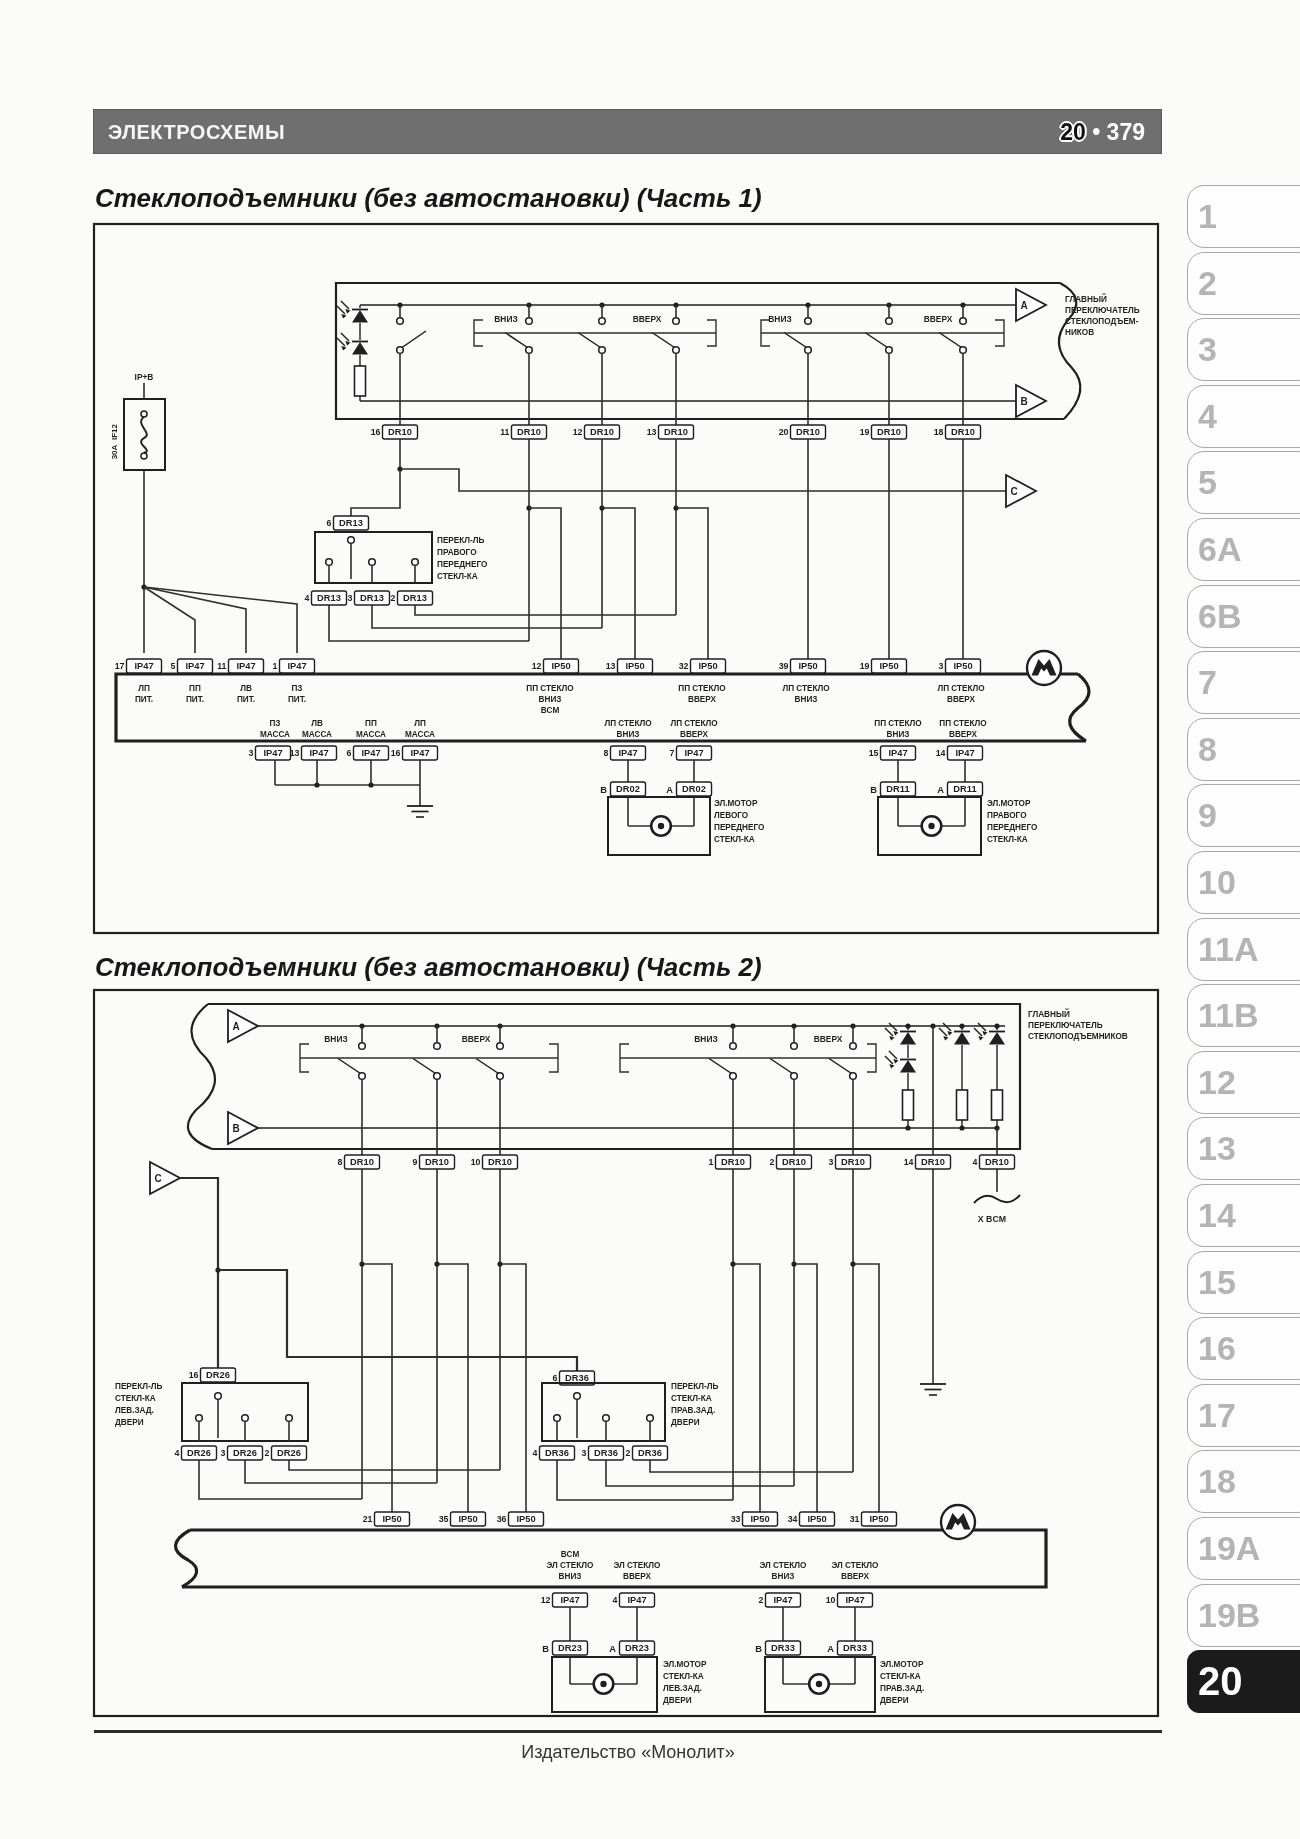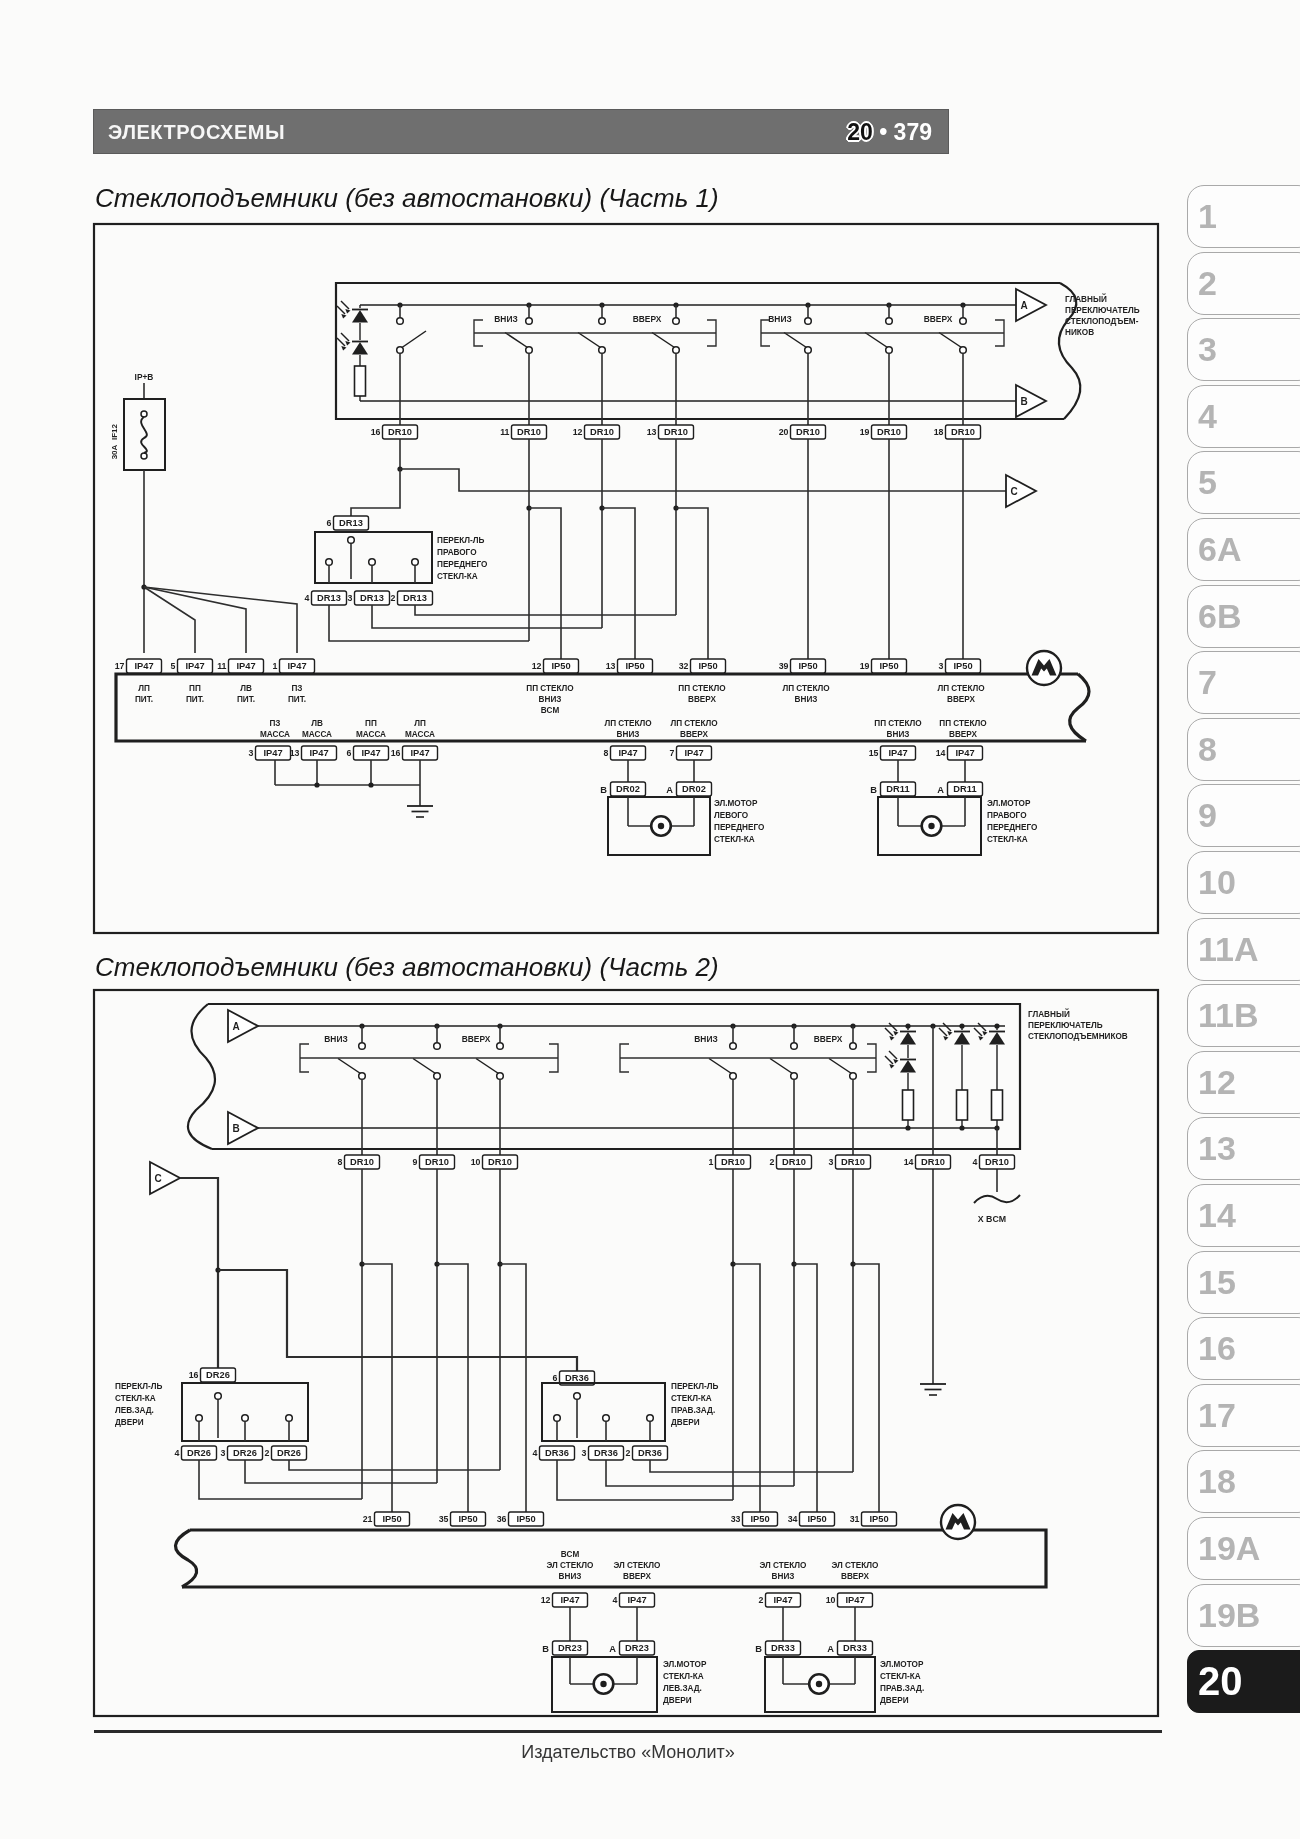--- a/index.html
+++ b/index.html
@@ -1,21 +1,21 @@
 <!DOCTYPE html>
 <html><head>
 <meta charset="utf-8">
 <style>
 html,body{margin:0;padding:0;}
 body{width:1300px;height:1839px;position:relative;background:#fbfbfa;font-family:"Liberation Sans",sans-serif;overflow:hidden;}
-.hdr{position:absolute;left:93px;top:109px;width:856px;height:45px;background:#6f6f6f;border:1px solid #5a5a5a;box-sizing:border-box;text-align:center;}
+.hdr{position:absolute;left:93px;top:109px;width:1069px;height:45px;background:#6f6f6f;border:1px solid #5a5a5a;box-sizing:border-box;text-align:center;}
 .hdr .l{position:absolute;left:14px;top:11px;font-size:20px;font-weight:bold;color:#f6f6f6;letter-spacing:0.5px;}
 .hdr .r{position:absolute;right:16px;top:9px;font-size:23px;font-weight:bold;color:#fff;}
 .hdr .r .pg{color:#111;text-shadow:-2px 0 0 #fff,2px 0 0 #fff,0 -2px 0 #fff,0 2px 0 #fff,-1px -1px 0 #fff,1px 1px 0 #fff,-1px 1px 0 #fff,1px -1px 0 #fff;}
-.t1{position:absolute;left:95px;font-size:26px;font-weight:normal;font-style:italic;color:#171717;white-space:nowrap;}
+.t1{position:absolute;left:95px;font-size:26px;font-weight:bold;font-style:italic;color:#171717;white-space:nowrap;}
 .tab{position:absolute;left:1187px;width:128px;height:63px;background:#fdfdfd;border:1.6px solid #a9a9a9;border-radius:17px;box-sizing:border-box;color:#b4b4b4;font-size:34px;font-weight:bold;line-height:60px;padding-left:10px;}
 .tab.black{background:#1b1b1b;border-color:#1b1b1b;color:#fff;font-size:40px;border-radius:12px;}
 .ftr-line{position:absolute;left:94px;top:1730px;width:1068px;height:2.5px;background:#2a2a2a;}
 .ftr{position:absolute;top:1742px;left:94px;width:1068px;text-align:center;font-size:18px;color:#353535;}
 svg{position:absolute;left:0;top:0;}
 </style>
 </head>
 <body>
 <div class="hdr">
     <span class="l">ЭЛЕКТРОСХЕМЫ</span>

